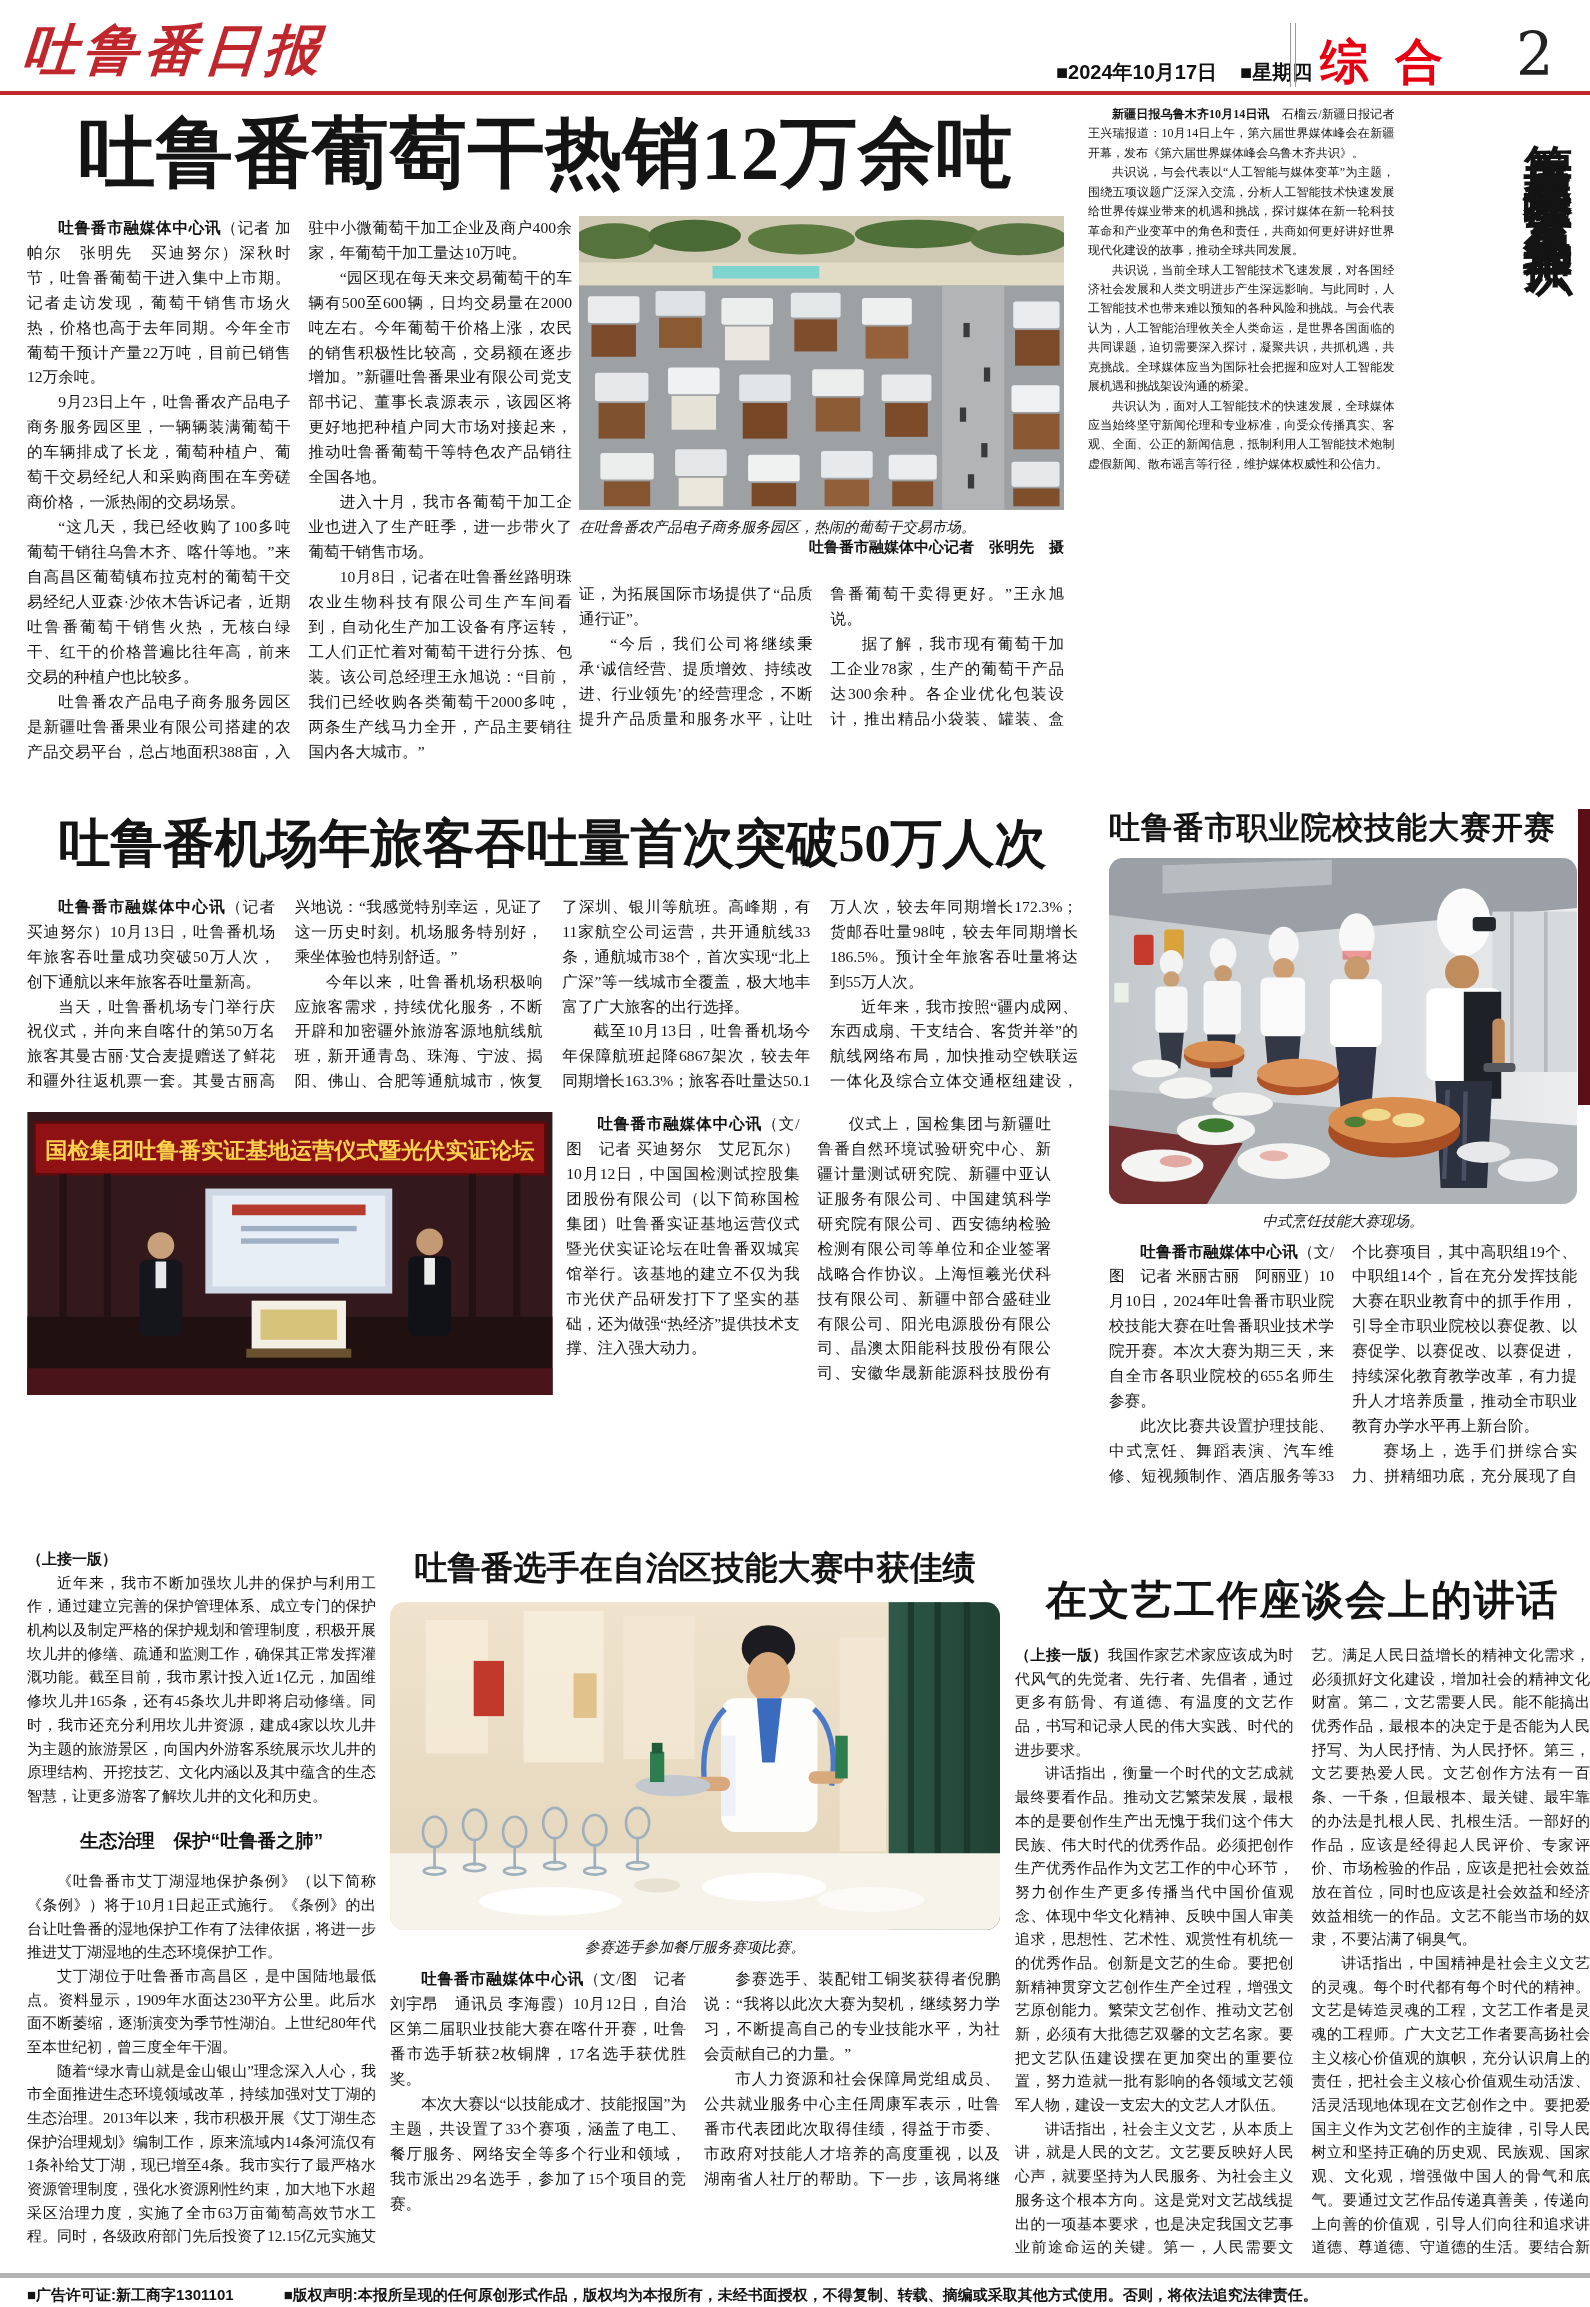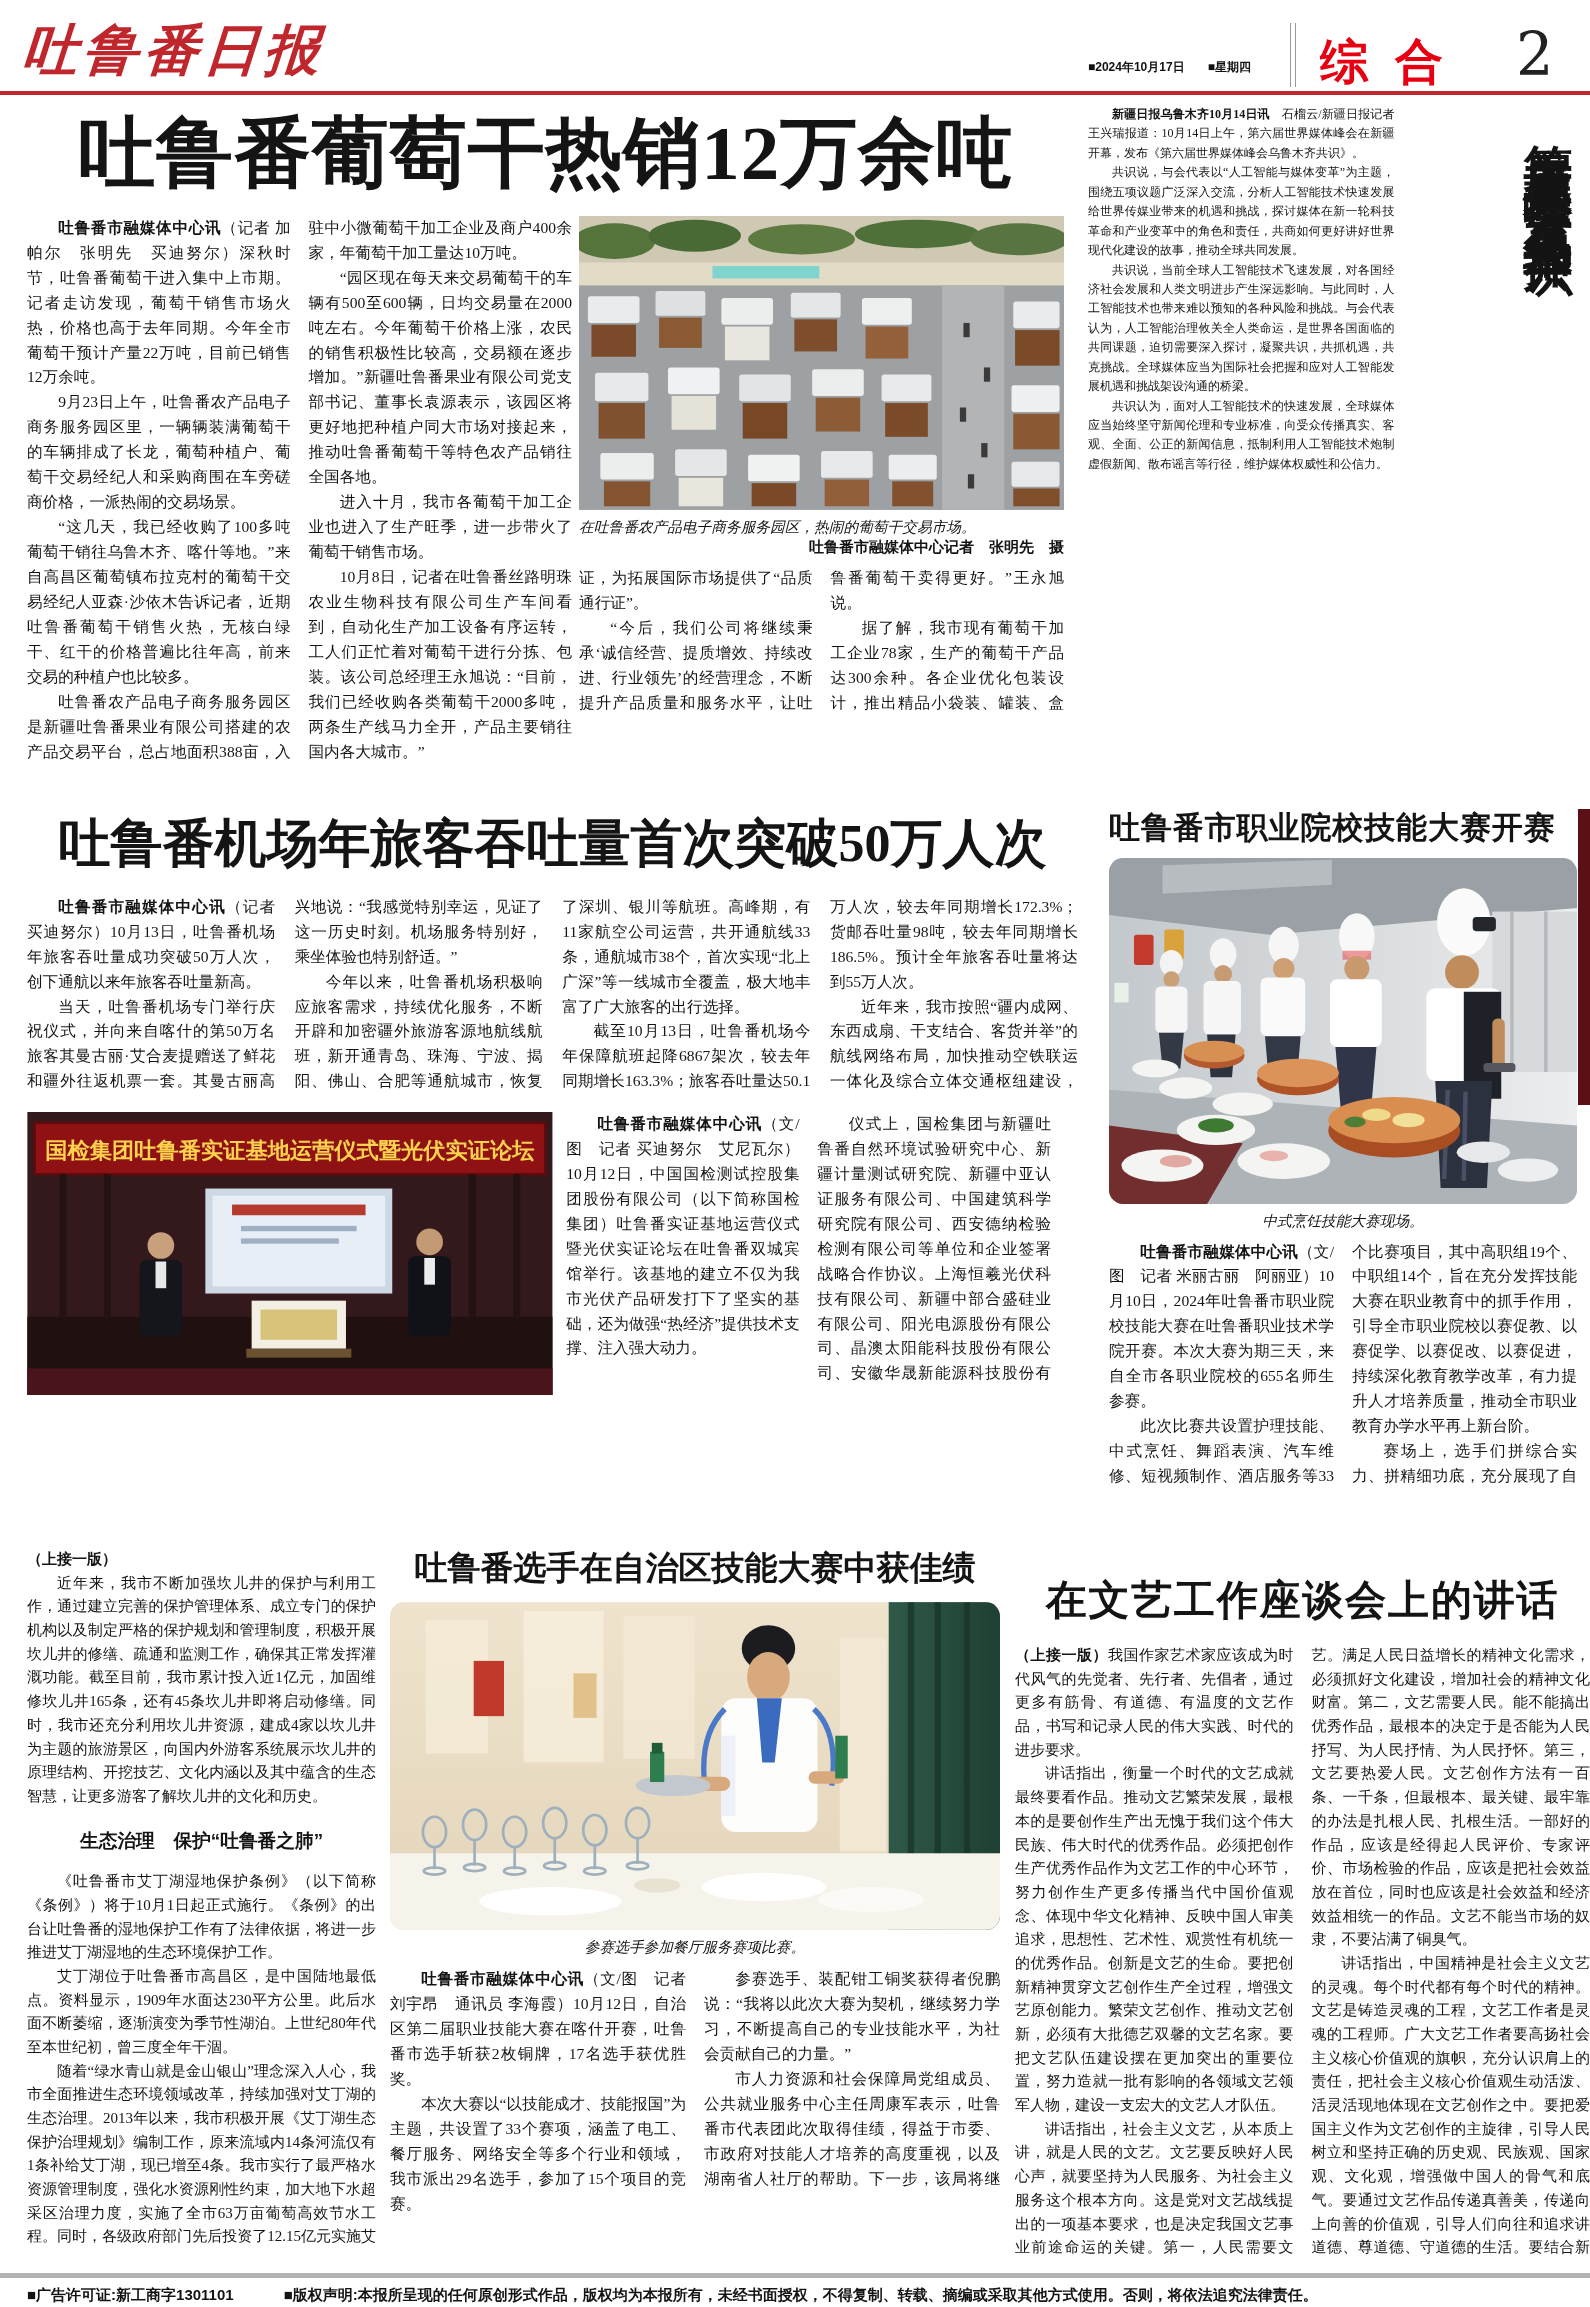--- a/index.html
+++ b/index.html
@@ -1,22 +1,22 @@
 <!DOCTYPE html>
 <html style="font-size:14.3px"><head>
 <meta charset="utf-8">
 <style>
   html,body{margin:0;padding:0;background:#e9e9e9;}
   #page{position:relative;width:1591px;height:2307px;background:#ffffff;margin:0 auto;
         font-family:"Liberation Serif","DejaVu Serif",serif;color:#141414;overflow:hidden;}
   
   .masthead{position:absolute;left:23px;top:14.3px;font-size:55px;font-weight:900;font-style:italic;
             color:#c0272d;letter-spacing:5.3px;transform:skewX(-4deg);}
-  .header-date{position:absolute;left:1056px;top:59px;font-size:12px;font-weight:700;
-               font-family:"Liberation Sans",sans-serif;color:#111;margin-left:32px;}
+  .header-date{position:absolute;left:1056px;top:59px;font-size:20px;font-weight:700;
+               font-family:"Liberation Sans",sans-serif;color:#111;}
   .header-date span{margin-right:23px;}
   .header-divider{position:absolute;left:1290px;top:23px;height:64px;width:3.6px;
                   border-left:1.8px solid #9a9a9a;border-right:1.8px solid #9a9a9a;}
   .header-section{position:absolute;left:1320px;top:30px;font-size:48px;font-weight:900;
                   color:#e60012;letter-spacing:27px;font-family:"Liberation Sans",sans-serif;}
   .header-page{position:absolute;left:1516px;top:19.6px;font-size:59px;font-weight:400;
                font-family:"DejaVu Serif",serif;color:#222;}
   .header-rule{position:absolute;left:0;top:91px;width:1591px;height:3.6px;background:#c0272d;}
   
   .para{margin:0;text-indent:2em;font-size:15.6px;line-height:1.6;text-align:justify;}
@@ -26,21 +26,21 @@
   .cols2{column-count:2;column-gap:18px;column-fill:auto;overflow:hidden;}
   .cols4{column-count:4;column-gap:19.6px;column-fill:auto;overflow:hidden;}
   
   .art-raisin{position:absolute;left:27px;top:100px;width:1038px;height:704px;}
   .art-raisin .headline{font-size:77px;font-weight:900;text-align:center;line-height:1.25;
                         margin:5.3px 0 14.3px 0;letter-spacing:0.9px;}
   .raisin-body{display:flex;}
   .raisin-left{width:545px;height:552px;}
   .raisin-right{width:485px;margin-left:7.1px;}
   .raisin-caption{margin-top:7.1px;}
-  .raisin-lowercols{height:169px;margin-top:9px;}
+  .raisin-lowercols{height:169px;margin-top:25px;}
   .art-summit{position:absolute;left:1088px;top:105px;width:502px;height:700px;overflow:hidden;}
   .summit-headline{float:right;width:185px;height:542px;writing-mode:vertical-rl;
                    font-size:49px;font-weight:900;line-height:1.7;text-align:justify;
                    padding-left:5.3px;margin-left:5.3px;letter-spacing:5.3px;}
   .art-summit .para{font-size:12px;line-height:1.62;}
   .art-airport{position:absolute;left:27px;top:807px;width:1051px;height:298px;}
   .art-airport .headline{font-size:52px;font-weight:900;text-align:center;margin:1.8px 0 16px 0;}
   .airport-cols{height:212px;}
   .red-strip{position:absolute;left:1578px;top:809px;width:12.5px;height:296px;background:#5a1016;}
   .art-vocational{position:absolute;left:1109px;top:807px;width:468px;height:729px;}

